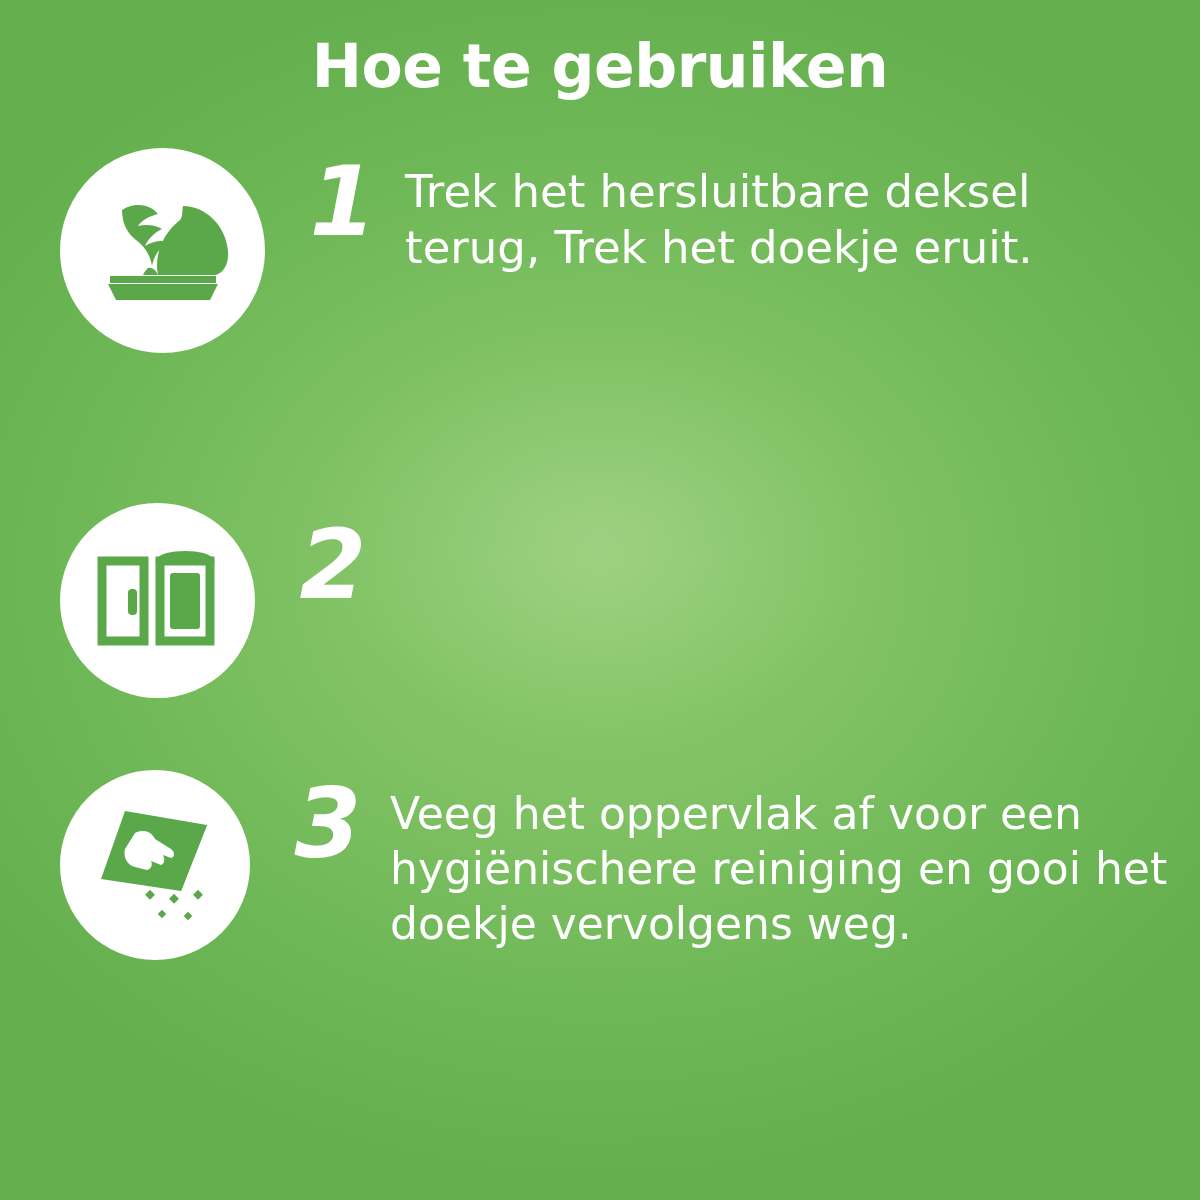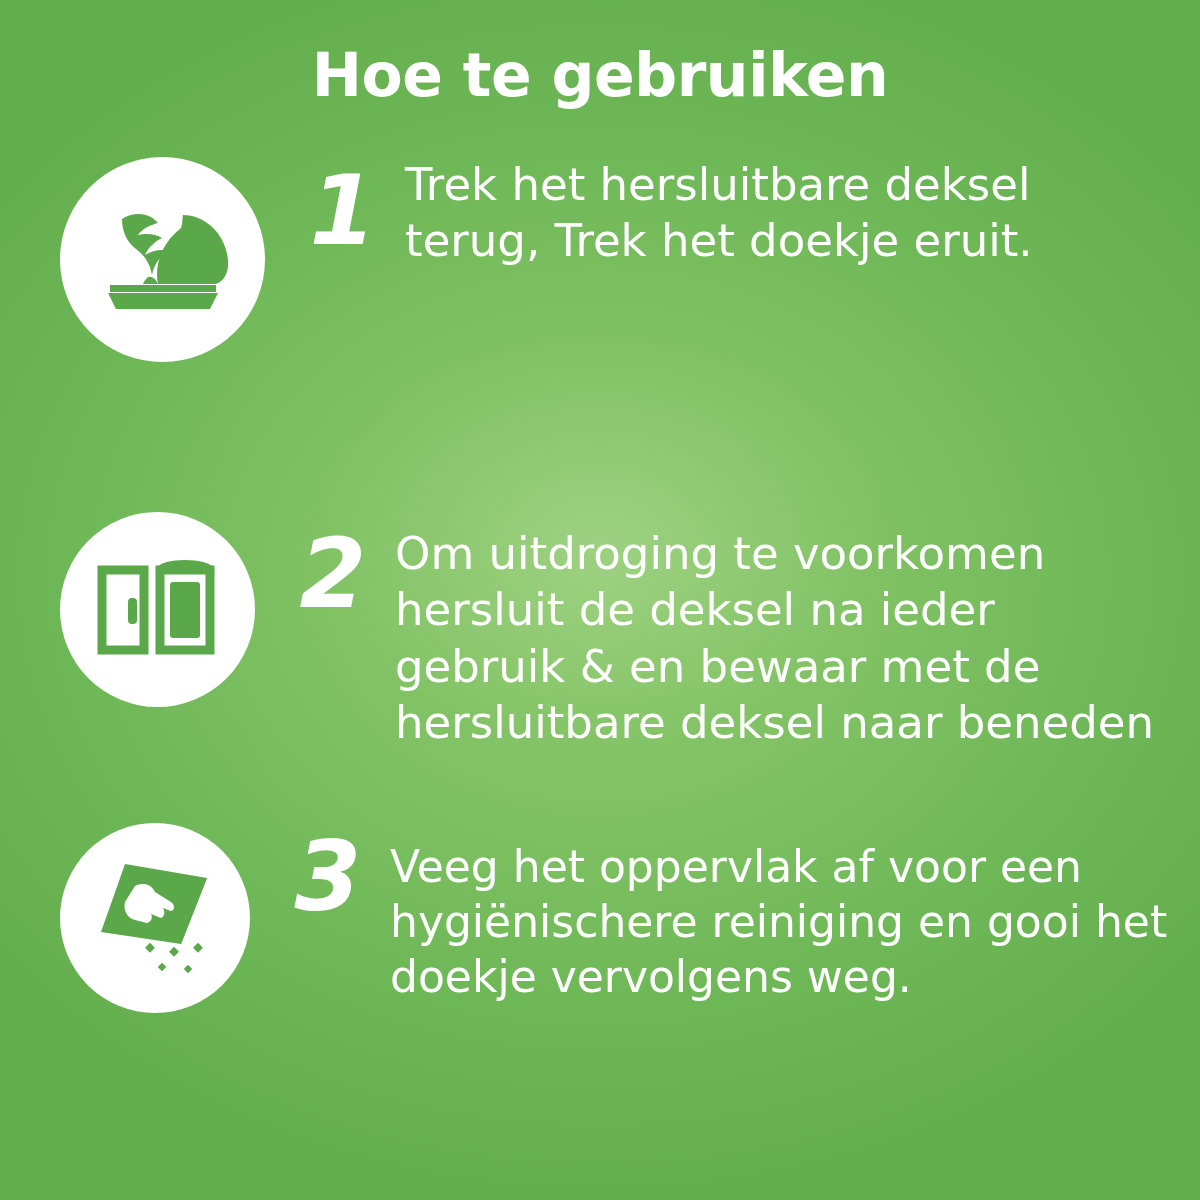--- a/index.html
+++ b/index.html
@@ -29,21 +29,21 @@
       radial-gradient(ellipse 420px 300px at 50% 45%, rgba(255,255,255,0.16) 0%, rgba(255,255,255,0.0) 70%);
     pointer-events: none;
   }
   .title {
     position: relative;
     text-align: center;
     color: #ffffff;
     font-size: 60px;
     font-weight: bold;
     letter-spacing: -0.5px;
-    padding-top: 45px;
+    padding-top: 36px;
     line-height: 1.0;
     font-family: "DejaVu Sans", sans-serif;
   }
   .steps {
     position: relative;
     margin-top: 52px;
   }
   .step {
     position: relative;
     display: flex;
@@ -84,21 +84,21 @@
   }
   .step-2 .num { margin-top: 14px; }
   .step-3 .num { margin-top: 6px; }
 
   .text {
     flex: 1 1 auto;
     color: #ffffff;
     font-size: 45px;
     line-height: 1.25;
     margin-left: 12px;
-    margin-top: 0;
+    margin-top: 16px;
     font-family: "DejaVu Sans", sans-serif;
   }
   .step-2 .text { margin-top: 14px; }
   .step-3 .text { margin-top: 16px; font-size: 44px; }
 </style>
 </head>
 <body>
 
 <div class="poster">
 
@@ -130,21 +130,20 @@
             <rect x="72" y="30" width="50" height="80"></rect>
             <path d="M72 32 C72 22 122 22 122 32"></path>
           </g>
           <g fill="#5aa84a">
             <rect x="40" y="58" width="9" height="26" rx="4"></rect>
             <rect x="82" y="42" width="30" height="56" rx="3"></rect>
           </g>
         </svg>
       </div>
       <div class="num">2</div>
-      <div class="text">Om uitdroging te voorkomen hersluit de deksel na ieder gebruik &amp; en bewaar met de hersluitbare deksel naar beneden</div>
     </div>
 
     <div class="step step-3">
       <div class="icon-circle">
         <svg width="140" height="140" viewBox="0 0 140 140">
           <g fill="#5aa84a">
             <path d="M40 16 L122 30 L96 96 L16 84 Z" fill="#5aa84a"></path>
           </g>
           <g fill="#ffffff">
             <path d="M50 38 C58 34 66 36 70 44 L86 54 C90 57 90 62 86 63 L78 60 C80 64 80 68 76 70 L66 66 C68 70 66 74 62 75 L50 72 C42 70 38 62 40 54 Z"></path>

